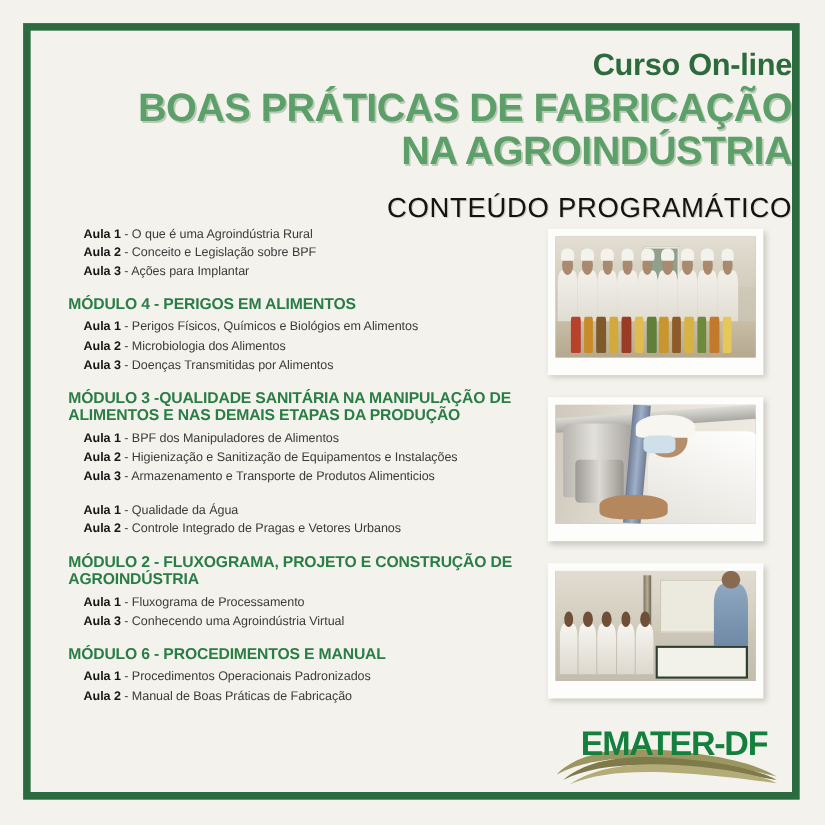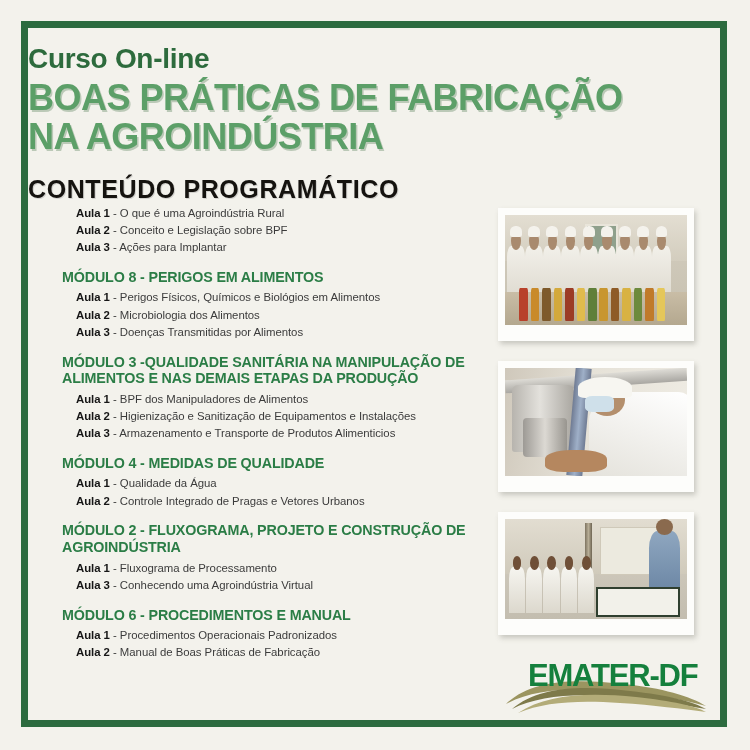--- a/index.html
+++ b/index.html
@@ -27,41 +27,41 @@
   .inner{
     position:absolute;
     left:28px;top:28px;
     width:692px;height:692px;
     background:#f3f2ec;
     box-sizing:border-box;
     overflow:hidden;
   }
 
   
-  .header{ text-align:left; padding-top:16px; }
+  .header{ text-align:right; padding-top:16px; }
   .curso{
     font-size:28px;
     font-weight:bold;
     color:#2d6b3d;
     letter-spacing:-0.3px;
     line-height:1.05;
   }
   .maintitle{
     font-size:36px;
     font-weight:bold;
     color:#5c9f68;
     letter-spacing:-0.5px;
     line-height:1.08;
     margin-top:6px;
     text-shadow:1.5px 1.5px 0 rgba(120,150,120,.45);
   }
   .maintitle .l2{ display:block; }
   .conteudo{
     font-size:25px;
-    font-weight:bold;
+    font-weight:normal;
     color:#15130f;
     letter-spacing:0.6px;
     margin-top:18px;
     text-shadow:1px 1px 0 rgba(150,150,150,.35);
   }
 
   
   .body-wrap{
     position:absolute;
     left:0;top:176px;
@@ -234,35 +234,34 @@
 
       <div class="col-left">
 
         <div class="module">
           <div class="lesson"><b>Aula 1</b> <span>- O que é uma Agroindústria Rural</span></div>
           <div class="lesson"><b>Aula  2</b> <span>- Conceito e Legislação sobre BPF</span></div>
           <div class="lesson"><b>Aula  3</b> <span>- Ações para Implantar</span></div>
         </div>
 
         <div class="module">
-          <div class="mod-title">MÓDULO 8 - PERIGOS EM ALIMENTOS</div>
+          <div class="mod-title">MÓDULO 4 - PERIGOS EM ALIMENTOS</div>
           <div class="lesson"><b>Aula 1</b> <span>- Perigos Físicos, Químicos e Biológios em Alimentos</span></div>
           <div class="lesson"><b>Aula  2</b> <span>- Microbiologia dos Alimentos</span></div>
           <div class="lesson"><b>Aula  3</b> <span>- Doenças Transmitidas por Alimentos</span></div>
         </div>
 
         <div class="module">
           <div class="mod-title">MÓDULO 3 -QUALIDADE SANITÁRIA NA MANIPULAÇÃO DE ALIMENTOS E NAS DEMAIS ETAPAS DA PRODUÇÃO</div>
           <div class="lesson"><b>Aula 1</b> <span>- BPF dos Manipuladores de Alimentos</span></div>
           <div class="lesson"><b>Aula 2</b> <span>- Higienização e Sanitização de Equipamentos e Instalações</span></div>
           <div class="lesson"><b>Aula  3</b> <span>- Armazenamento e Transporte de Produtos Alimenticios</span></div>
         </div>
 
         <div class="module">
-          <div class="mod-title">MÓDULO 4 - MEDIDAS DE QUALIDADE</div>
           <div class="lesson"><b>Aula 1</b> <span>- Qualidade da Água</span></div>
           <div class="lesson"><b>Aula  2</b> <span>- Controle Integrado de Pragas e Vetores Urbanos</span></div>
         </div>
 
         <div class="module">
           <div class="mod-title">MÓDULO 2 - FLUXOGRAMA, PROJETO E CONSTRUÇÃO DE AGROINDÚSTRIA</div>
           <div class="lesson"><b>Aula 1</b> <span>- Fluxograma de Processamento</span></div>
           <div class="lesson"><b>Aula  3</b> <span>- Conhecendo uma Agroindústria Virtual</span></div>
         </div>
 

